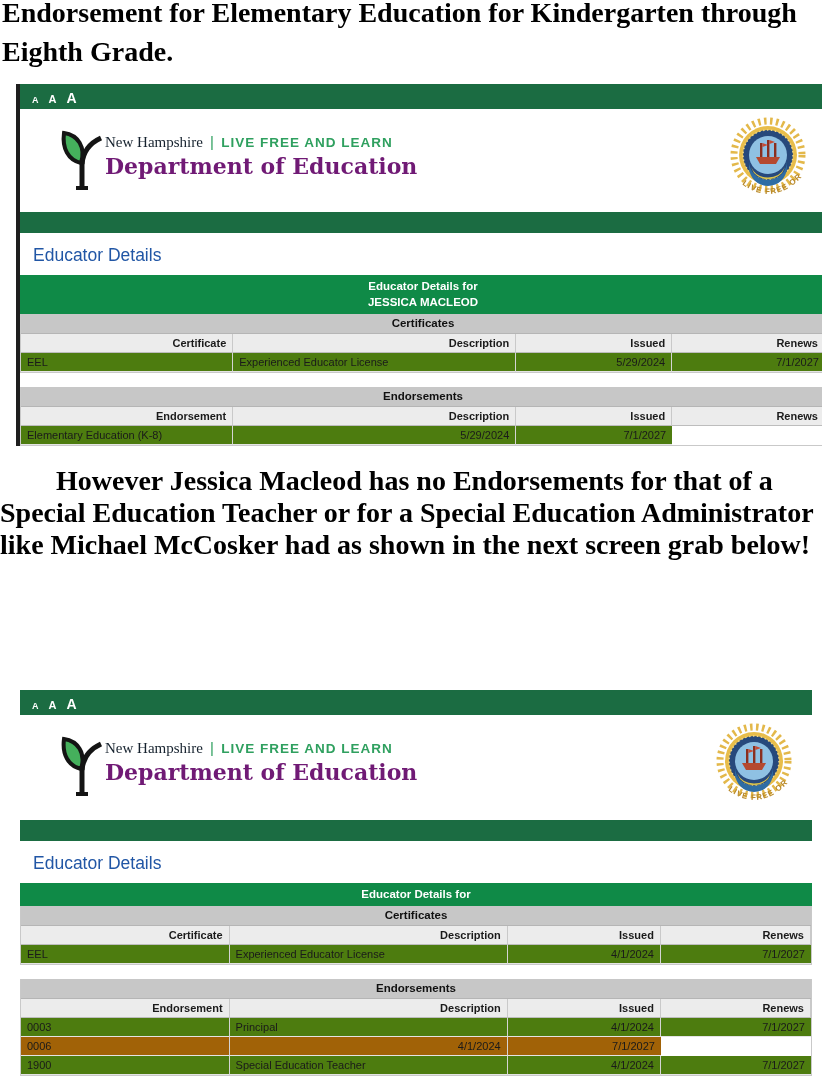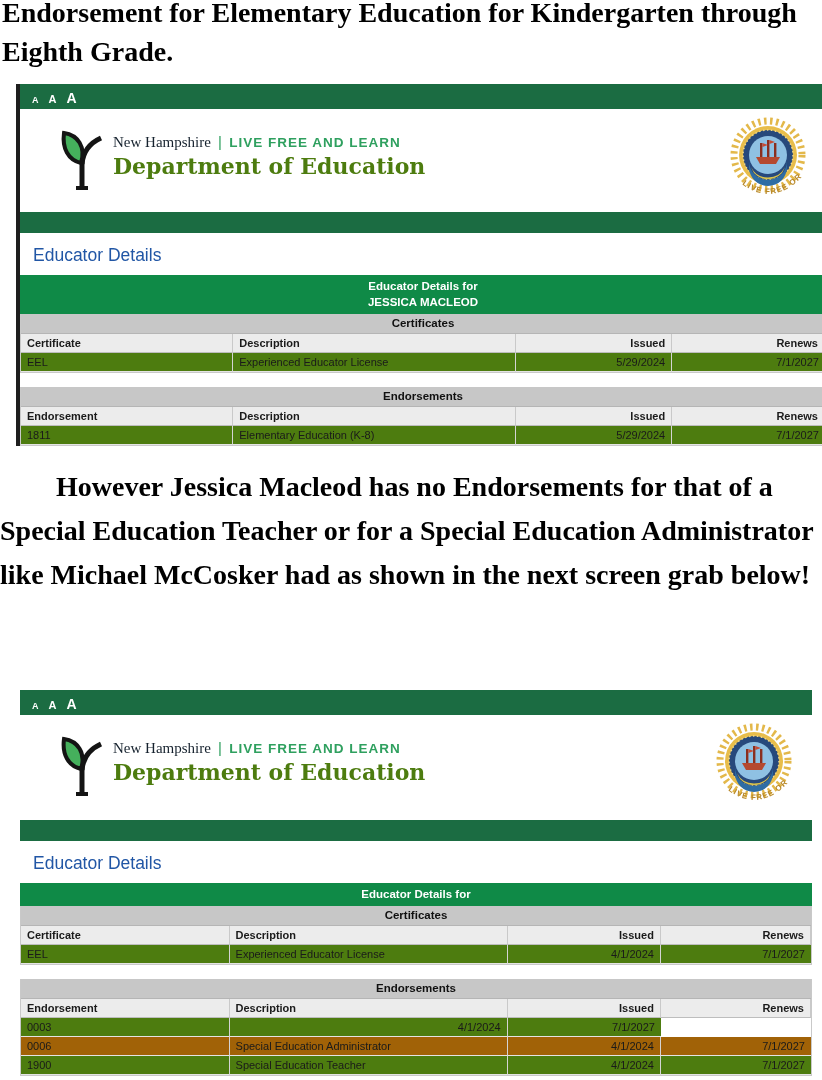--- a/index.html
+++ b/index.html
@@ -10,49 +10,49 @@
 
   
   .doc-heading {
     position:absolute; left:2px; top:-7px; width:818px;
     font-family:"Liberation Serif", serif; font-weight:bold;
     font-size:28px; line-height:39px; color:#000;
   }
   .doc-paragraph {
     position:absolute; left:0px; top:465px; width:815px;
     font-family:"Liberation Serif", serif; font-weight:bold;
-    font-size:28px; line-height:44px; color:#000;
+    font-size:28px; line-height:32px; color:#000;
     text-indent:56px;
   }
 
   
   .shot { position:absolute; background:#fff; }
   .shot1 { left:16px; top:84px;  width:806px; border-left:4px solid #1e1e1e; }
   .shot2 { left:20px; top:690px; width:792px; }
 
   .a11y-bar {
     height:25px; background:#1b6c42; display:flex; align-items:flex-end;
     gap:10px; padding:0 0 4px 12px; box-sizing:border-box;
   }
   .a11y-bar .fa { color:#fff; font-weight:bold; line-height:1; cursor:pointer; }
   .fa.s1 { font-size:9px; }  .fa.s2 { font-size:11px; }  .fa.s3 { font-size:14px; }
 
   .site-header { position:relative; height:103px; background:#fff; }
   .shot2 .site-header { height:105px; }
 
-  .logo-row { position:absolute; left:40px; top:21px; display:flex; gap:9px; }
+  .logo-row { position:absolute; left:40px; top:21px; display:flex; gap:1px; }
   .leaf-svg { display:block; }
   .brand-text { padding-top:3px; }
   .brand-line1 { font-size:15px; white-space:nowrap; }
   .brand-state { font-family:"Liberation Serif", serif; color:#16222e; }
   .brand-divider { color:#2fa05f; padding:0 3px; }
   .brand-tagline { color:#2fa05f; font-size:13.5px; letter-spacing:1px; font-weight:bold; }
   .brand-dept {
     font-family:"DejaVu Serif", serif; font-weight:bold;
-    font-size:22px; color:#4d7c0f; margin-top:2px; white-space:nowrap;
+    font-size:22px; color:#701a75; margin-top:2px; white-space:nowrap;
   }
   .seal { position:absolute; right:16px; top:8px; }
 
   .green-band { height:21px; background:#1b6c42; }
 
   .page-title { padding:12px 0 9px 13px; color:#2156a5; font-size:17.5px; }
 
   
   .etable { font-size:11px; }
   .thead-green {
@@ -64,21 +64,21 @@
     background:#c7c7c7; color:#111; text-align:center; font-weight:bold;
     font-size:11.5px; padding:3px 0 4px; border-bottom:1px solid #b5b5b5;
   }
   .cols { display:grid; grid-template-columns:26.4% 35.2% 19.4% 19%; }
   .td {
     padding:3px 6px 3px; border-right:1px solid #d4d4d4; border-bottom:1px solid #e4e4e4;
     overflow:hidden; white-space:nowrap; background:#4d7c0f;
   }
   .td:last-child { border-right:none; }
   .hrow .td {
-    background:#ececec; font-weight:bold; text-align:left;
+    background:#ececec; font-weight:bold; text-align:right;
     border-bottom:1px solid #bdbdbd; border-right:1px solid #c9c9c9;
   }
   .td.c2, .td.c3 { text-align:right; }
   .tr.alt .td { background:#a16207; }
   .tbl-gap { height:14px; background:#fff; }
 </style>
 </head>
 <body>
 
 <div class="doc-heading">Endorsement for Elementary Education for Kindergarten through Eighth Grade.</div>
@@ -163,21 +163,20 @@
     <div class="tbl">
       <div class="section-band">Endorsements</div>
       <div class="cols hrow">
         <div class="td c0">Endorsement</div>
         <div class="td c1">Description</div>
         <div class="td c2">Issued</div>
         <div class="td c3">Renews</div>
       </div>
       <div>
           <div class="cols tr">
-            <div class="td c0">1811</div>
             <div class="td c1">Elementary Education (K-8)</div>
             <div class="td c2">5/29/2024</div>
             <div class="td c3">7/1/2027</div>
           </div>
         </div>
     </div>
   </div>
 </div>
 
 <div class="doc-paragraph">However Jessica Macleod has no Endorsements for that of a Special Education Teacher or for a Special Education Administrator like Michael McCosker had as shown in the next screen grab below!</div>
@@ -262,26 +261,26 @@
       <div class="section-band">Endorsements</div>
       <div class="cols hrow">
         <div class="td c0">Endorsement</div>
         <div class="td c1">Description</div>
         <div class="td c2">Issued</div>
         <div class="td c3">Renews</div>
       </div>
       <div>
           <div class="cols tr">
             <div class="td c0">0003</div>
+            <div class="td c1">Principal</div>
             <div class="td c2">4/1/2024</div>
             <div class="td c3">7/1/2027</div>
           </div>
           <div class="cols tr alt">
             <div class="td c0">0006</div>
-            <div class="td c1">Special Education Administrator</div>
             <div class="td c2">4/1/2024</div>
             <div class="td c3">7/1/2027</div>
           </div>
           <div class="cols tr">
             <div class="td c0">1900</div>
             <div class="td c1">Special Education Teacher</div>
             <div class="td c2">4/1/2024</div>
             <div class="td c3">7/1/2027</div>
           </div>
         </div>

